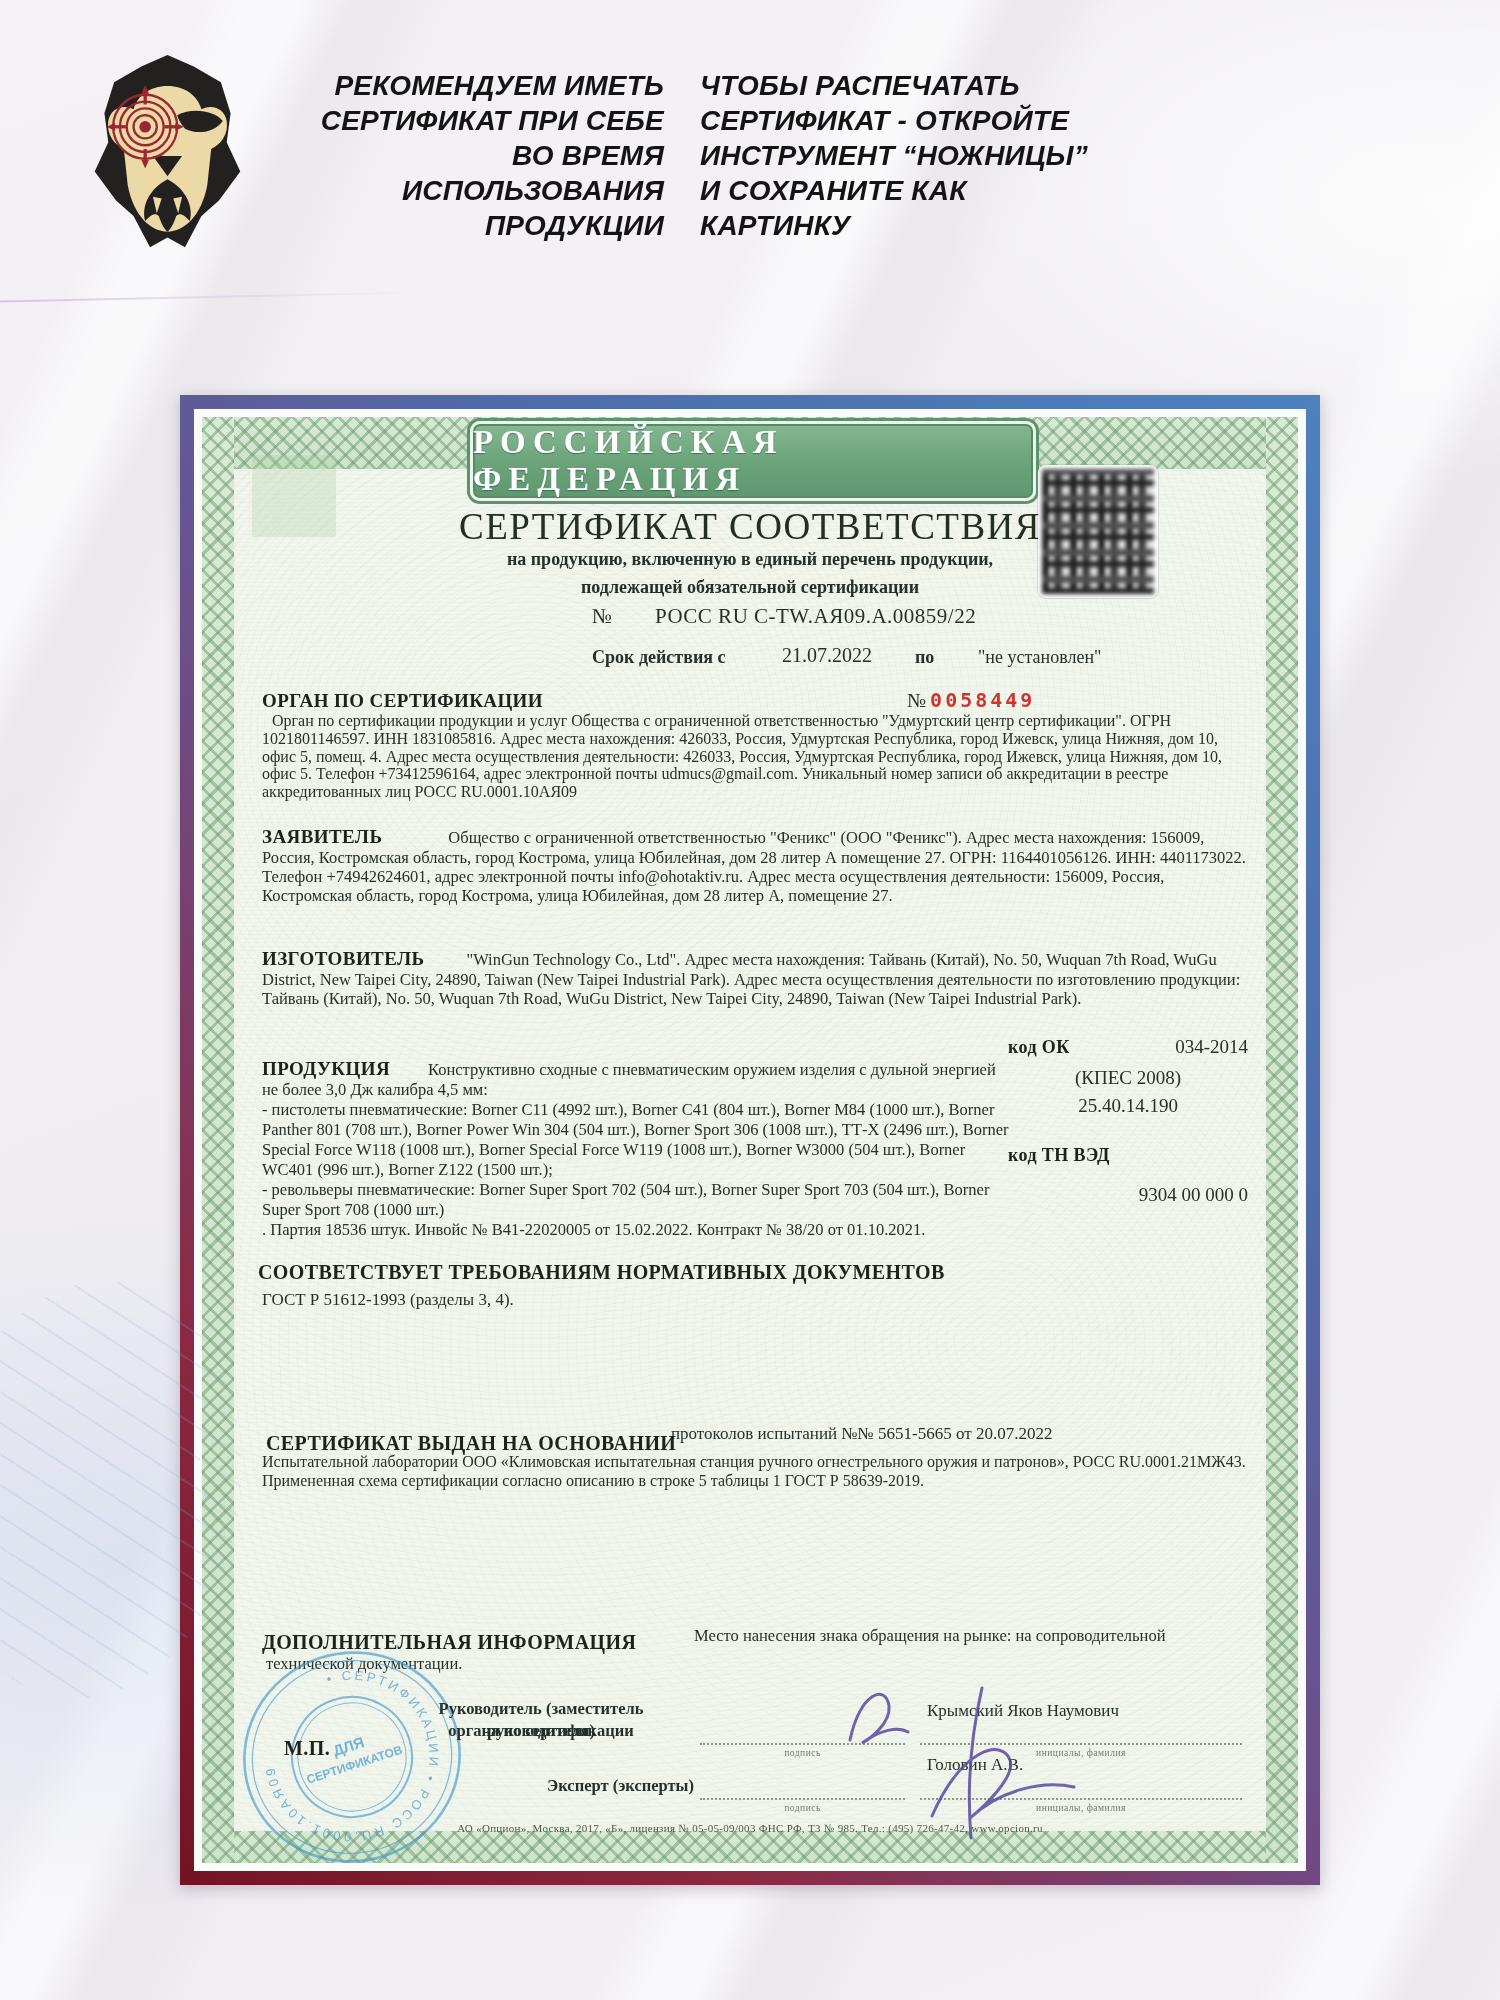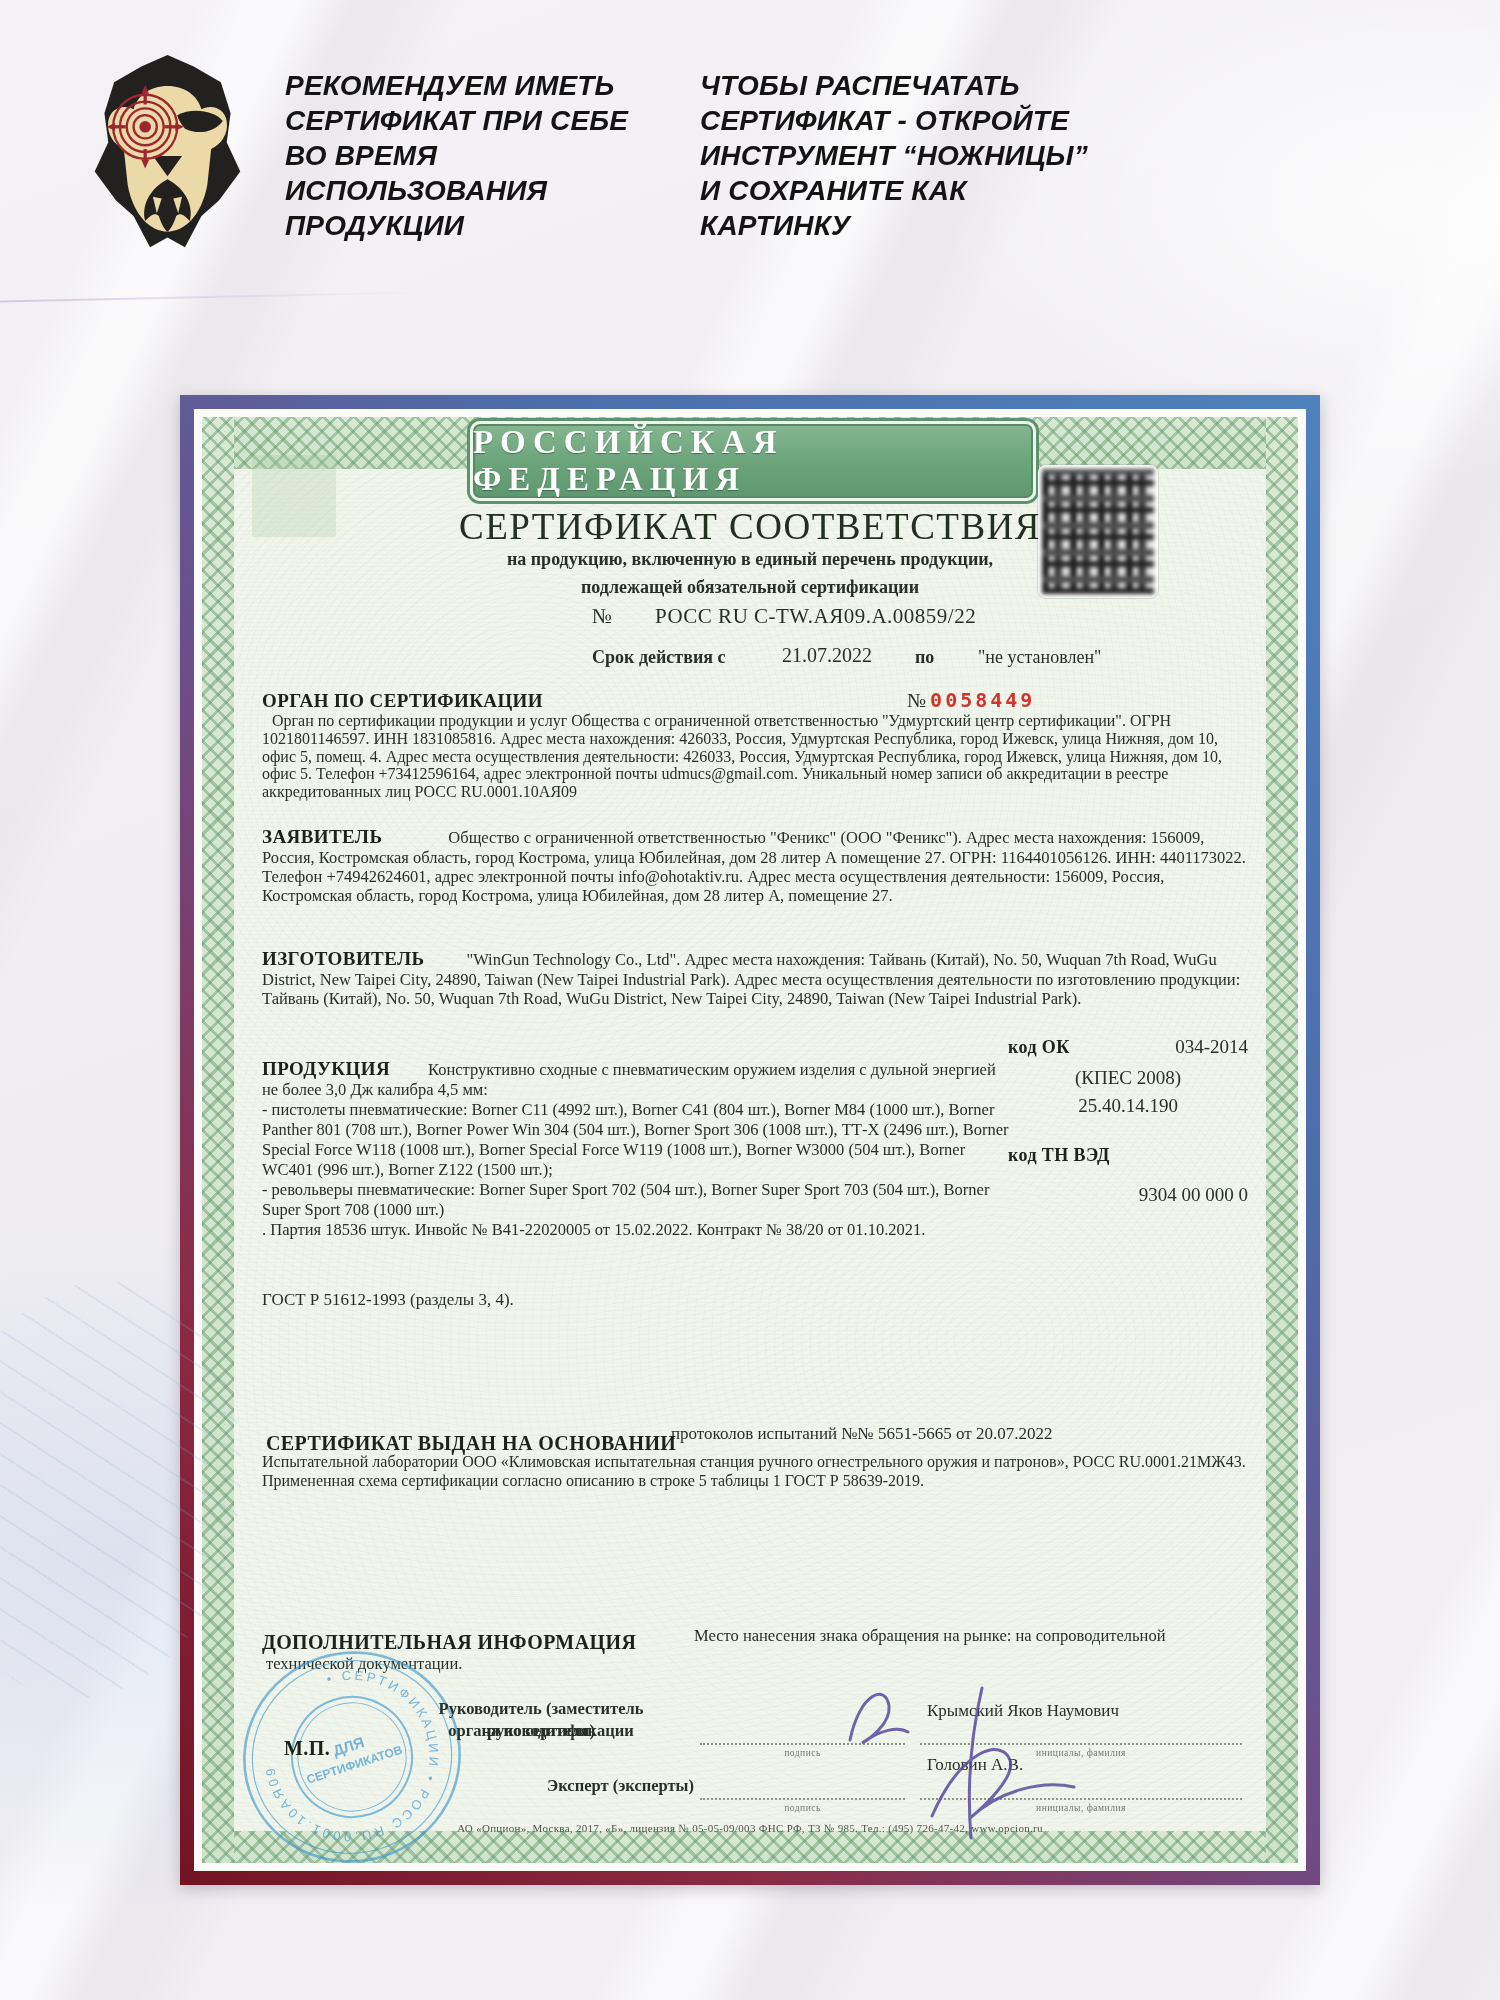--- a/index.html
+++ b/index.html
@@ -89,21 +89,21 @@
       </g>
       <g fill="#9c2730">
         <path d="M62 33 L58 42 L66 42 Z"></path>
           <path d="M62 119 L58 110 L66 110 Z"></path>
         <path d="M22 76 L31 72 L31 80 Z"></path>
           <path d="M102 76 L93 72 L93 80 Z"></path>
       </g>
     </svg>
   </div>
 
-  <div class="abs note sans" style="left:285px;top:68px;width:390px;text-align:left;">РЕКОМЕНДУЕМ ИМЕТЬ СЕРТИФИКАТ ПРИ СЕБЕ ВО ВРЕМЯ ИСПОЛЬЗОВАНИЯ ПРОДУКЦИИ</div>
+  <div class="abs note sans" style="left:274px;top:68px;width:390px;text-align:right;">РЕКОМЕНДУЕМ ИМЕТЬ СЕРТИФИКАТ ПРИ СЕБЕ ВО ВРЕМЯ ИСПОЛЬЗОВАНИЯ ПРОДУКЦИИ</div>
   <div class="abs note sans" style="left:700px;top:68px;width:410px;text-align:left;">ЧТОБЫ РАСПЕЧАТАТЬ СЕРТИФИКАТ - ОТКРОЙТЕ ИНСТРУМЕНТ “НОЖНИЦЫ” И СОХРАНИТЕ КАК КАРТИНКУ</div>
 
 
   <div class="abs cert-frame">
     <div class="cert-white">
       <div class="cert-paper"></div>
     </div>
   </div>
 
   <div class="abs band" style="left:202px;top:417px;width:1096px;height:52px;"></div>
@@ -158,20 +158,21 @@
   <div class="abs h" style="left:1008px;top:1145px;font-size:18px;">код ТН ВЭД</div>
   <div class="abs b" style="left:1008px;top:1185px;width:240px;text-align:right;font-size:19px;">9304 00 000 0</div>
 
   <div class="abs" style="left:262px;top:1058px;width:748px;">
     <span class="h" style="margin-right:38px;">ПРОДУКЦИЯ</span><span class="b pre" style="line-height:20px;">Конструктивно сходные с пневматическим оружием изделия с дульной энергией не более 3,0 Дж калибра 4,5 мм:
 - пистолеты пневматические: Borner C11 (4992 шт.), Borner C41 (804 шт.), Borner M84 (1000 шт.), Borner Panther 801 (708 шт.), Borner Power Win 304 (504 шт.), Borner Sport 306 (1008 шт.), ТТ-Х (2496 шт.), Borner Special Force W118 (1008 шт.), Borner Special Force W119 (1008 шт.), Borner W3000 (504 шт.), Borner WC401 (996 шт.), Borner Z122 (1500 шт.);
 - револьверы пневматические: Borner Super Sport 702 (504 шт.), Borner Super Sport 703 (504 шт.), Borner Super Sport 708 (1000 шт.)
 . Партия 18536 штук. Инвойс № В41-22020005 от 15.02.2022. Контракт № 38/20 от 01.10.2021.</span>
   </div>
 
+  <div class="abs h" style="left:258px;top:1261px;font-size:20px;">СООТВЕТСТВУЕТ ТРЕБОВАНИЯМ НОРМАТИВНЫХ ДОКУМЕНТОВ</div>
   <div class="abs b" style="left:262px;top:1290px;font-size:17px;">ГОСТ Р 51612-1993 (разделы 3, 4).</div>
 
   <div class="abs b" style="left:671px;top:1424px;font-size:17px;">протоколов испытаний №№ 5651-5665 от 20.07.2022</div>
   <div class="abs h" style="left:266px;top:1432px;font-size:20px;">СЕРТИФИКАТ ВЫДАН НА ОСНОВАНИИ</div>
   <div class="abs small-b" style="left:262px;top:1452px;width:988px;line-height:19px;">Испытательной лаборатории ООО «Климовская испытательная станция ручного огнестрельного оружия и патронов», РОСС RU.0001.21МЖ43. Примененная схема сертификации согласно описанию в строке 5 таблицы 1 ГОСТ Р 58639-2019.</div>
 
   <div class="abs b" style="left:694px;top:1626px;font-size:16.5px;text-align:right;">Место нанесения знака обращения на рынке: на сопроводительной</div>
   <div class="abs h" style="left:262px;top:1631px;font-size:20px;">ДОПОЛНИТЕЛЬНАЯ ИНФОРМАЦИЯ</div>
   <div class="abs b" style="left:266px;top:1654px;font-size:16.5px;">технической документации.</div>
 

